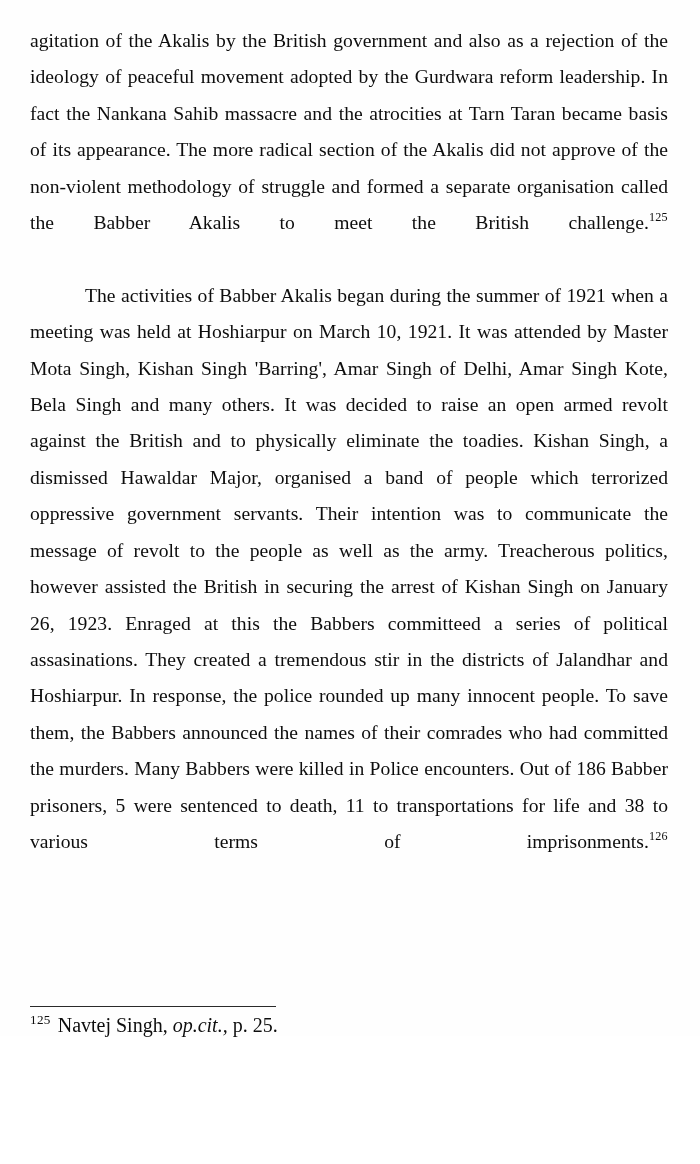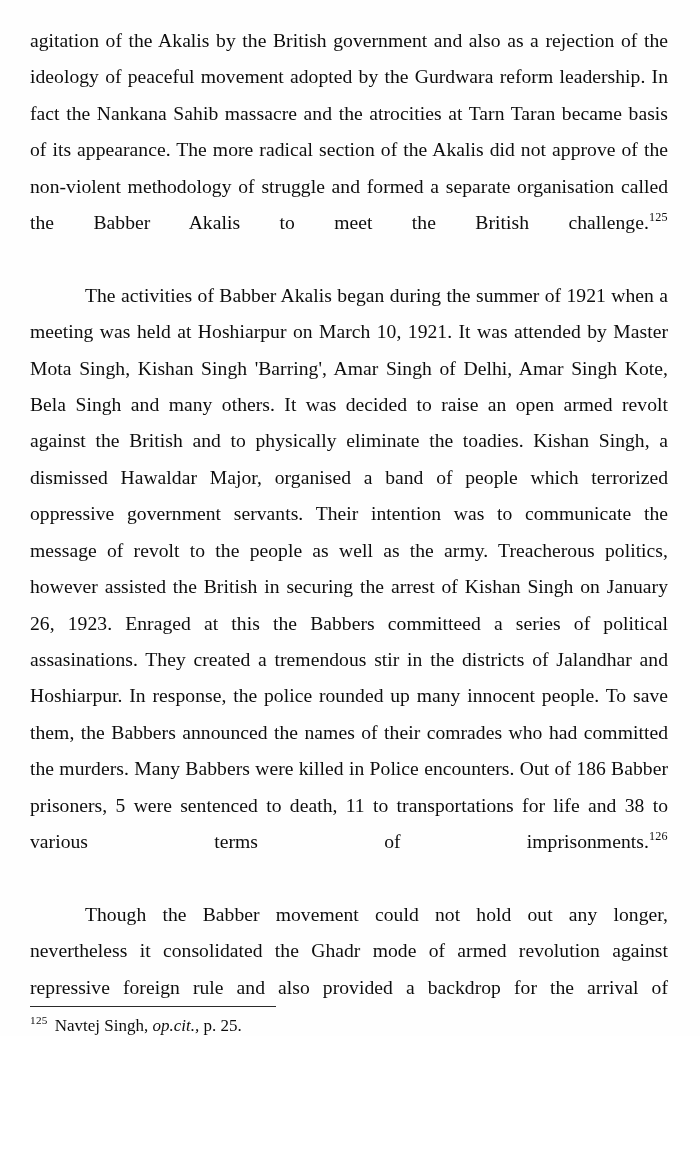--- a/index.html
+++ b/index.html
@@ -64,21 +64,21 @@
   }
   .footnote-rule {
     width: 246px;
     height: 0;
     border-top: 1px solid #2a2a2a;
     margin: 0 0 7px 0;
   }
   .footnote {
     margin: 0;
     padding: 0;
-    font-size: 17px;
+    font-size: 20px;
     line-height: 23px;
     text-align: left;
     color: #0d0d0d;
     white-space: nowrap;
   }
   .footnote .fn-num {
     font-size: 0.66em;
     vertical-align: super;
     line-height: 0;
     letter-spacing: 0.3px;
@@ -93,21 +93,20 @@
 <body>
 
 <div class="page">
 
   <div class="body-block">
 
     <p class="para" id="para-1"><span>agitation of the Akalis by the British government and also as a rejection of the ideology of peaceful movement adopted by the Gurdwara reform leadership.  In fact the Nankana Sahib massacre and the atrocities at Tarn Taran became basis of its appearance.  The more radical section of the Akalis did not approve of the non-violent methodology of struggle and formed a separate organisation called the Babber Akalis to meet the British challenge.</span><sup class="fn-ref">125</sup></p>
 
     <p class="para indent" id="para-2"><span>The activities of Babber Akalis began during the summer of 1921 when a meeting was held at Hoshiarpur on March 10, 1921.  It was attended by Master Mota Singh, Kishan Singh 'Barring', Amar Singh of Delhi, Amar Singh Kote, Bela Singh and many others.  It was decided to raise an open armed revolt against the British and to physically eliminate the toadies.  Kishan Singh, a dismissed Hawaldar Major, organised a band of people which terrorized oppressive government servants.  Their intention was to communicate the message of revolt to the people as well as the army.   Treacherous politics, however assisted the British in securing the arrest of Kishan Singh on January 26, 1923.  Enraged at this the Babbers committeed a series of political assasinations.   They created a tremendous stir in the districts of Jalandhar and Hoshiarpur.   In response, the police rounded  up many innocent people.  To save them, the Babbers announced the names of their comrades who had committed the murders.  Many Babbers were killed in Police encounters.  Out of 186 Babber prisoners, 5 were sentenced to death, 11 to transportations for life and 38 to various terms of imprisonments.</span><sup class="fn-ref">126</sup></p>
 
-    <p class="para indent" id="para-3"><span>Though the Babber movement could not hold out any longer, nevertheless it consolidated the Ghadr mode of armed revolution against repressive foreign rule and also provided a backdrop for the arrival of</span></p>
 
   </div>
 
   <div class="footnote-block">
     <div class="footnote-rule"></div>
 
     <p class="footnote"><span class="fn-num">125</span><span class="sp-1"></span><span>Navtej Singh,</span> <em>op.cit.,</em> <span>p. 25.</span></p>
 
   </div>
 

